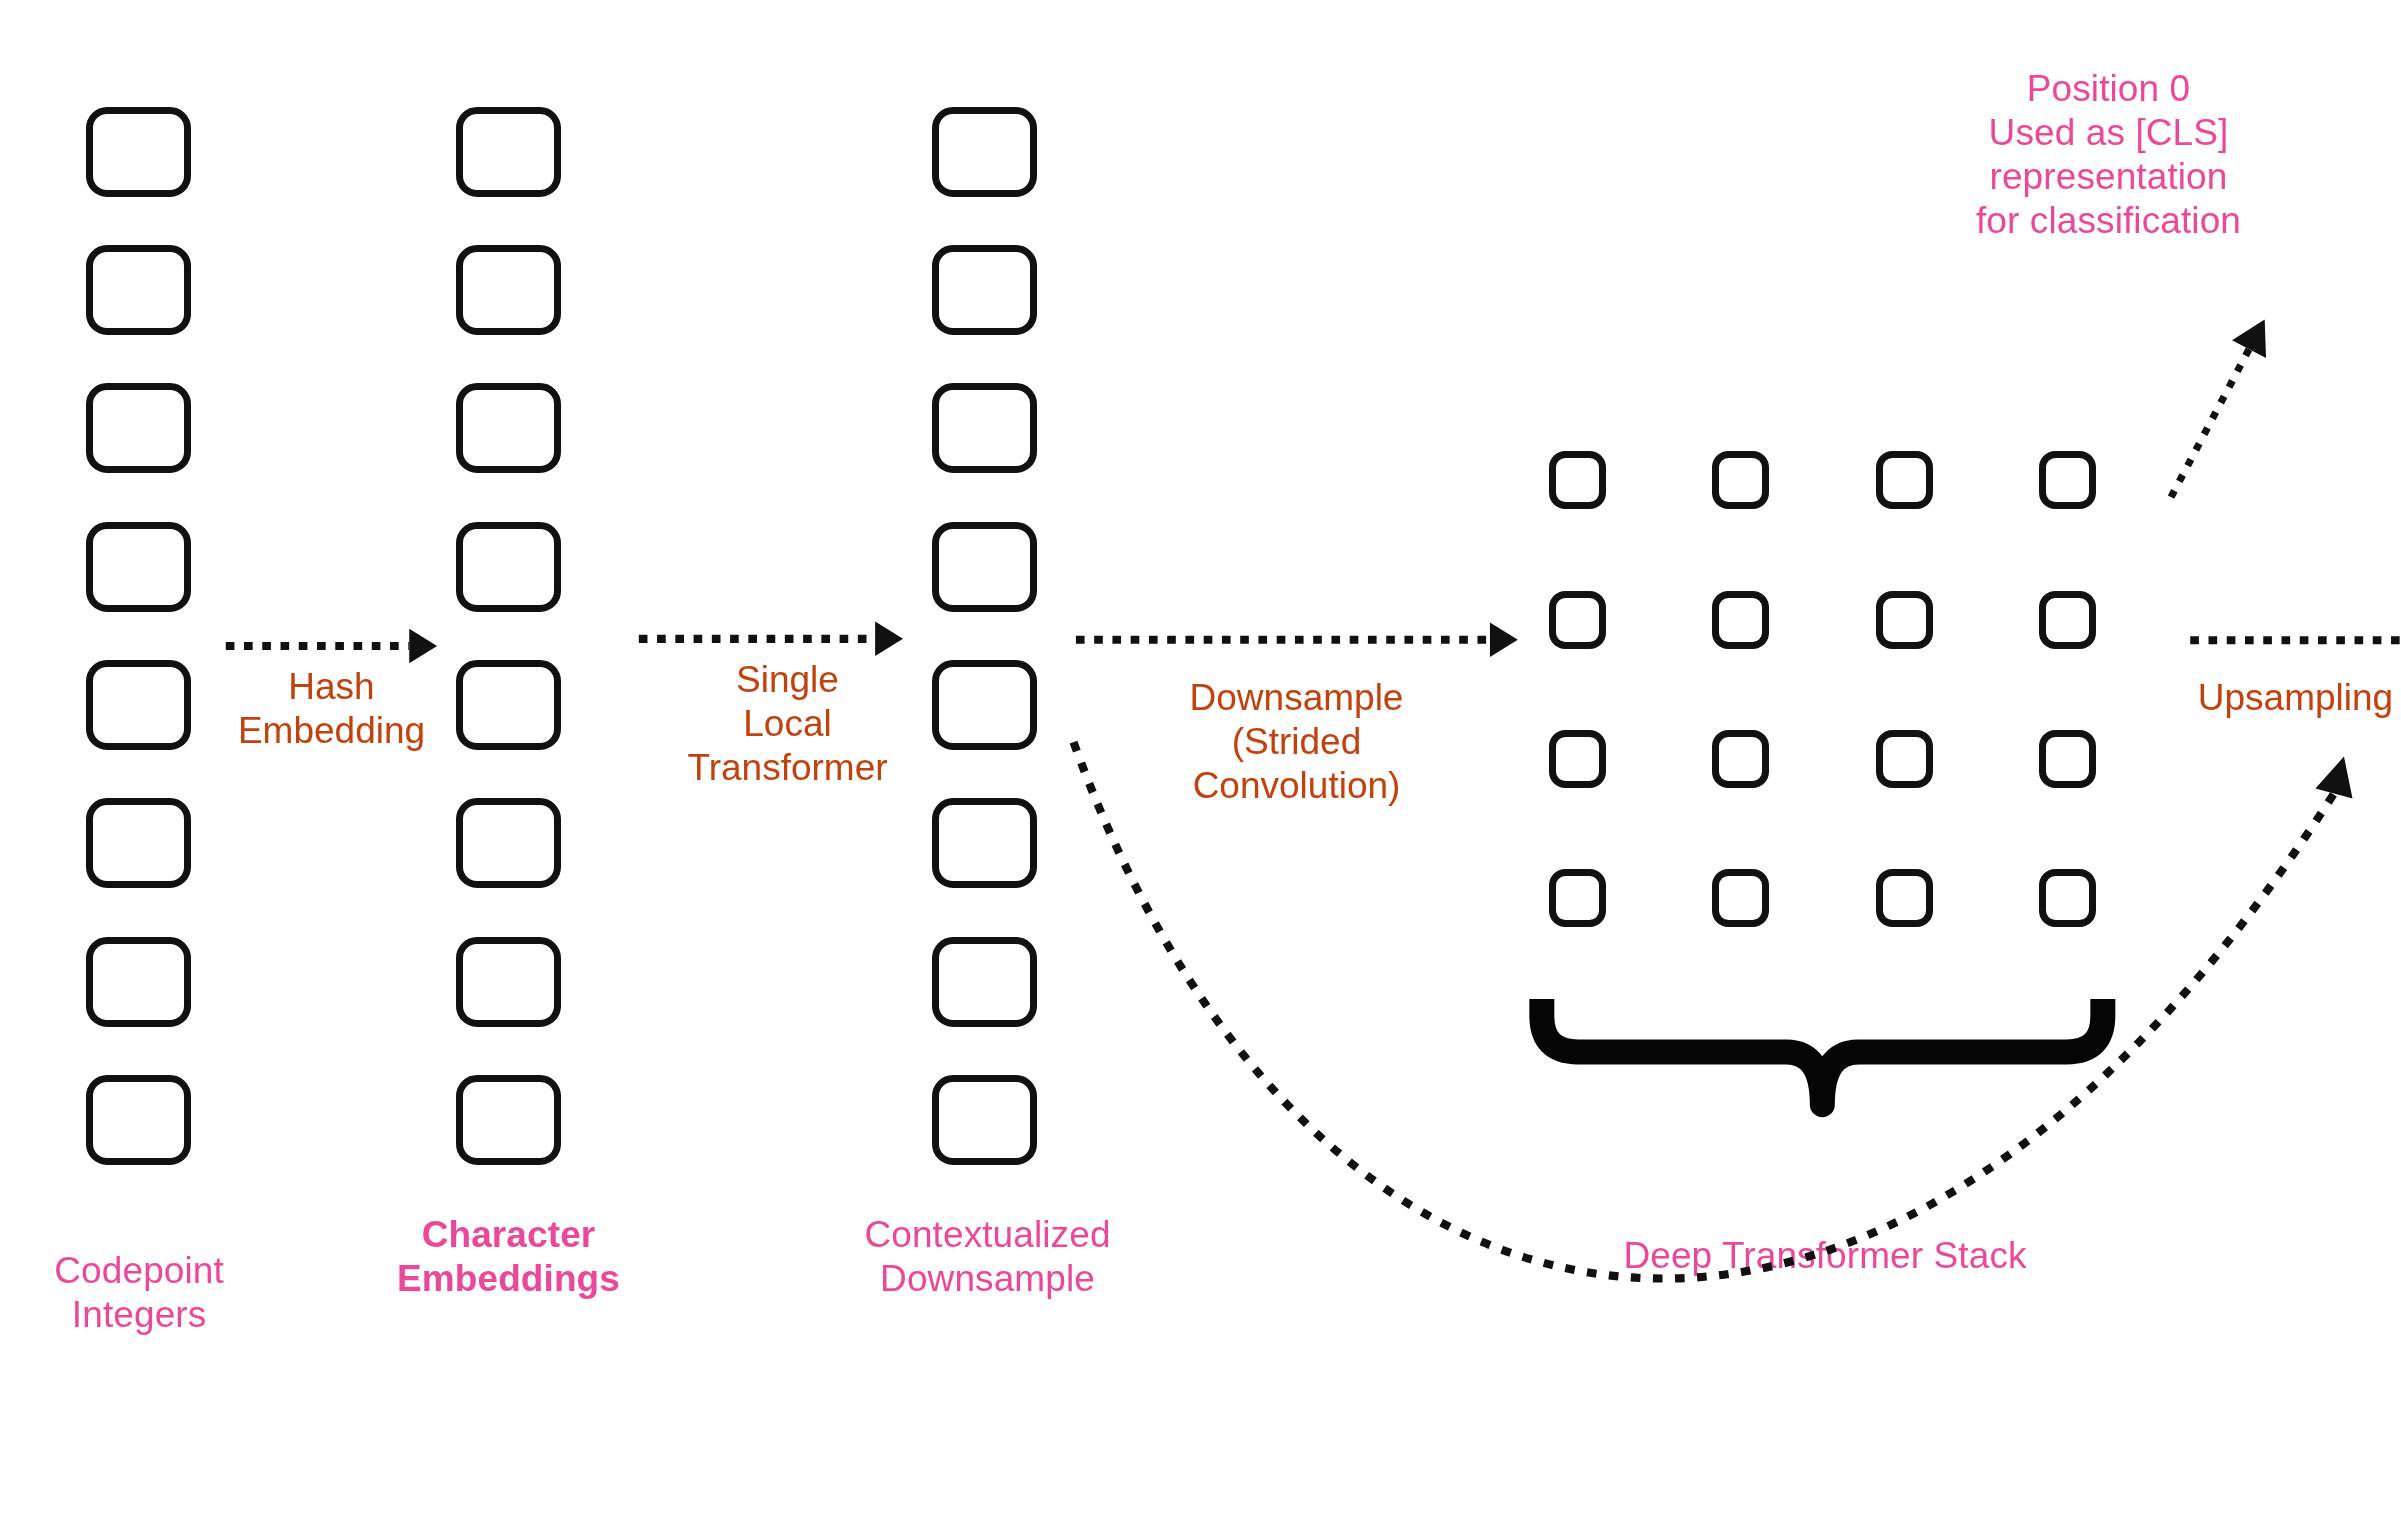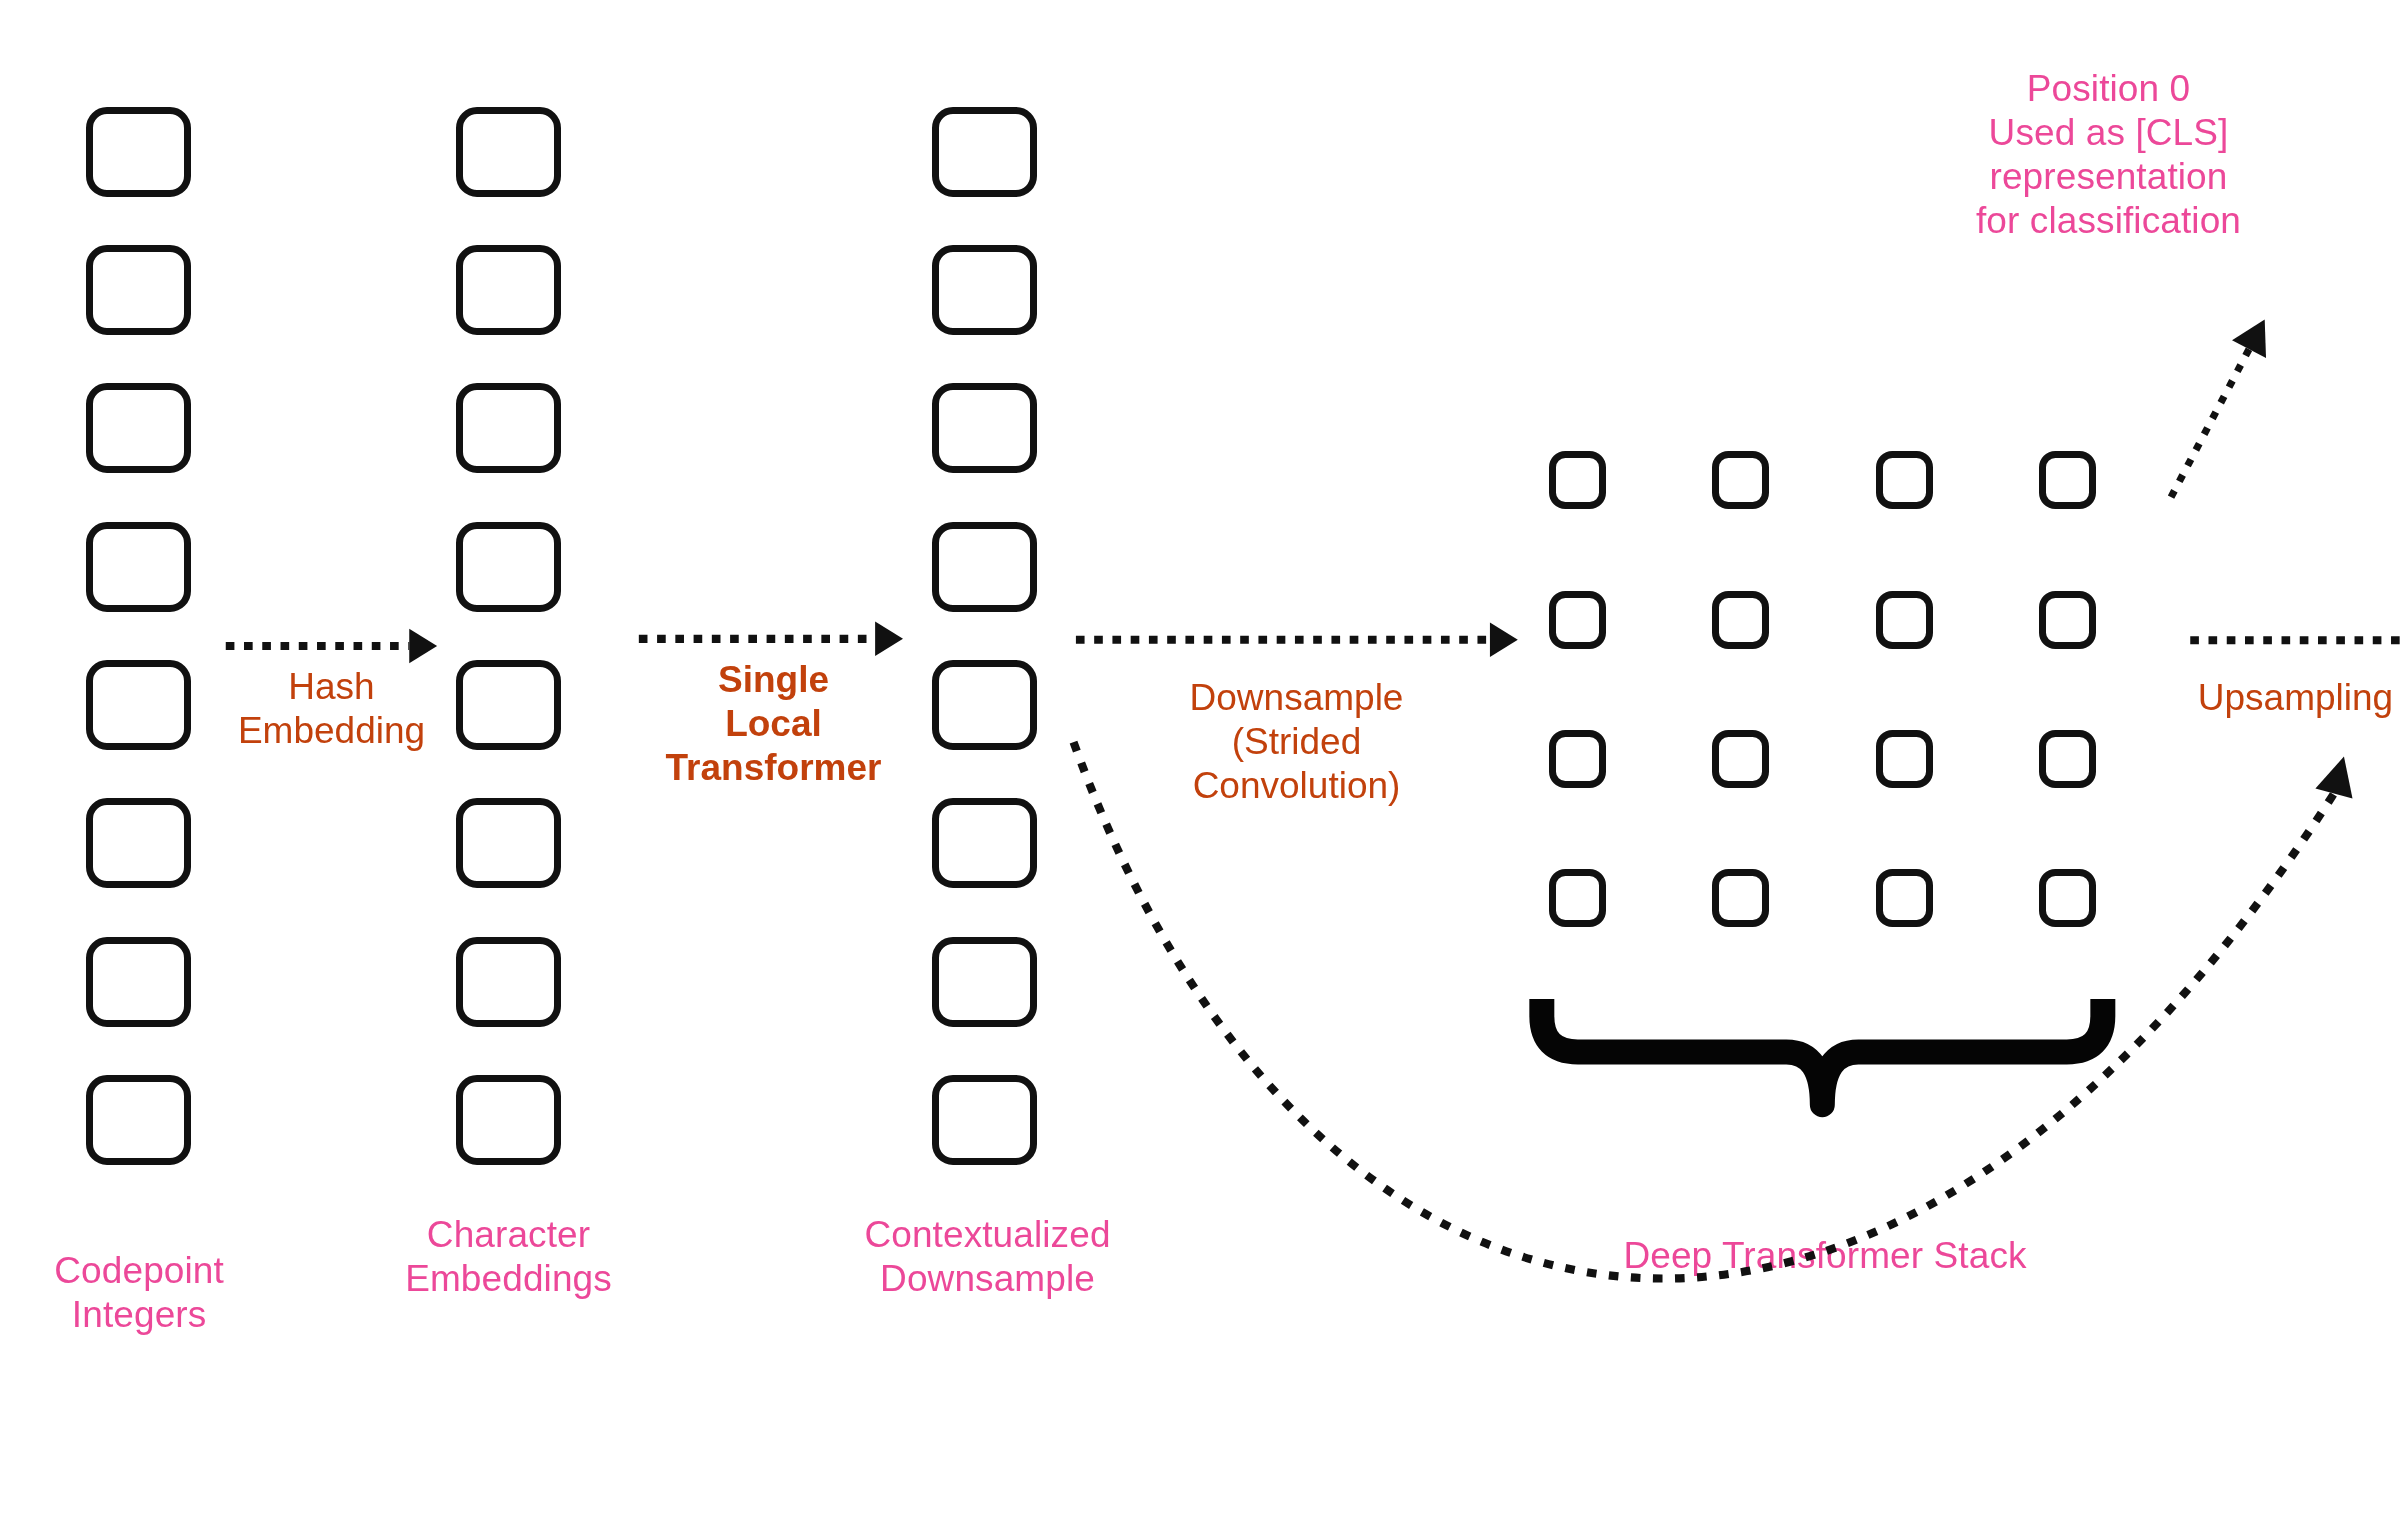--- a/index.html
+++ b/index.html
@@ -98,30 +98,30 @@
       <div class="cell" style="left: 1876px; top: 730px; width: 57px; height: 58px; border-radius: 16.3px;"></div>
       <div class="cell" style="left: 2039px; top: 730px; width: 57px; height: 58px; border-radius: 16.3px;"></div>
       <div class="cell" style="left: 1549px; top: 869px; width: 57px; height: 58px; border-radius: 16.3px;"></div>
       <div class="cell" style="left: 1712px; top: 869px; width: 57px; height: 58px; border-radius: 16.3px;"></div>
       <div class="cell" style="left: 1876px; top: 869px; width: 57px; height: 58px; border-radius: 16.3px;"></div>
       <div class="cell" style="left: 2039px; top: 869px; width: 57px; height: 58px; border-radius: 16.3px;"></div>
     </div>
 
   <div class="label" id="lab-col-0" style="left: 9.6px; top: 1213px; width: 259px; margin-top: 36px;">Codepoint
 Integers</div>
-  <div class="label" id="lab-col-1" style="left: 379px; top: 1213px; width: 259px;">Character
+  <div class="label" id="lab-col-1" style="left: 379px; top: 1213px; width: 259px; font-weight: bold;">Character
 Embeddings</div>
   <div class="label" id="lab-col-2" style="left: 853px; top: 1213px; width: 269px;">Contextualized
 Downsample</div>
 
   <div class="label" id="lab-stack" style="left: 1551px; top: 1234px; width: 548px;">Deep Transformer Stack</div>
 
   <div class="arrow-label" id="lab-arrow-0" style="left: 192px; top: 665px; width: 279px;">Hash
 Embedding</div>
-  <div class="arrow-label" id="lab-arrow-1" style="left: 615px; top: 658px; width: 317px; font-weight: bold;">Single
+  <div class="arrow-label" id="lab-arrow-1" style="left: 629px; top: 658px; width: 317px;">Single
 Local
 Transformer</div>
   <div class="arrow-label" id="lab-arrow-2" style="left: 1095px; top: 659px; width: 403px; margin-top: 17px;">Downsample
 (Strided
 Convolution)</div>
   <div class="arrow-label" id="lab-arrow-3" style="left: 2161px; top: 676px; width: 269px;">Upsampling</div>
 
   <div class="label" id="lab-annot-0" style="left: 1921px; top: 67px; width: 375px;">Position 0
 Used as [CLS]
 representation

